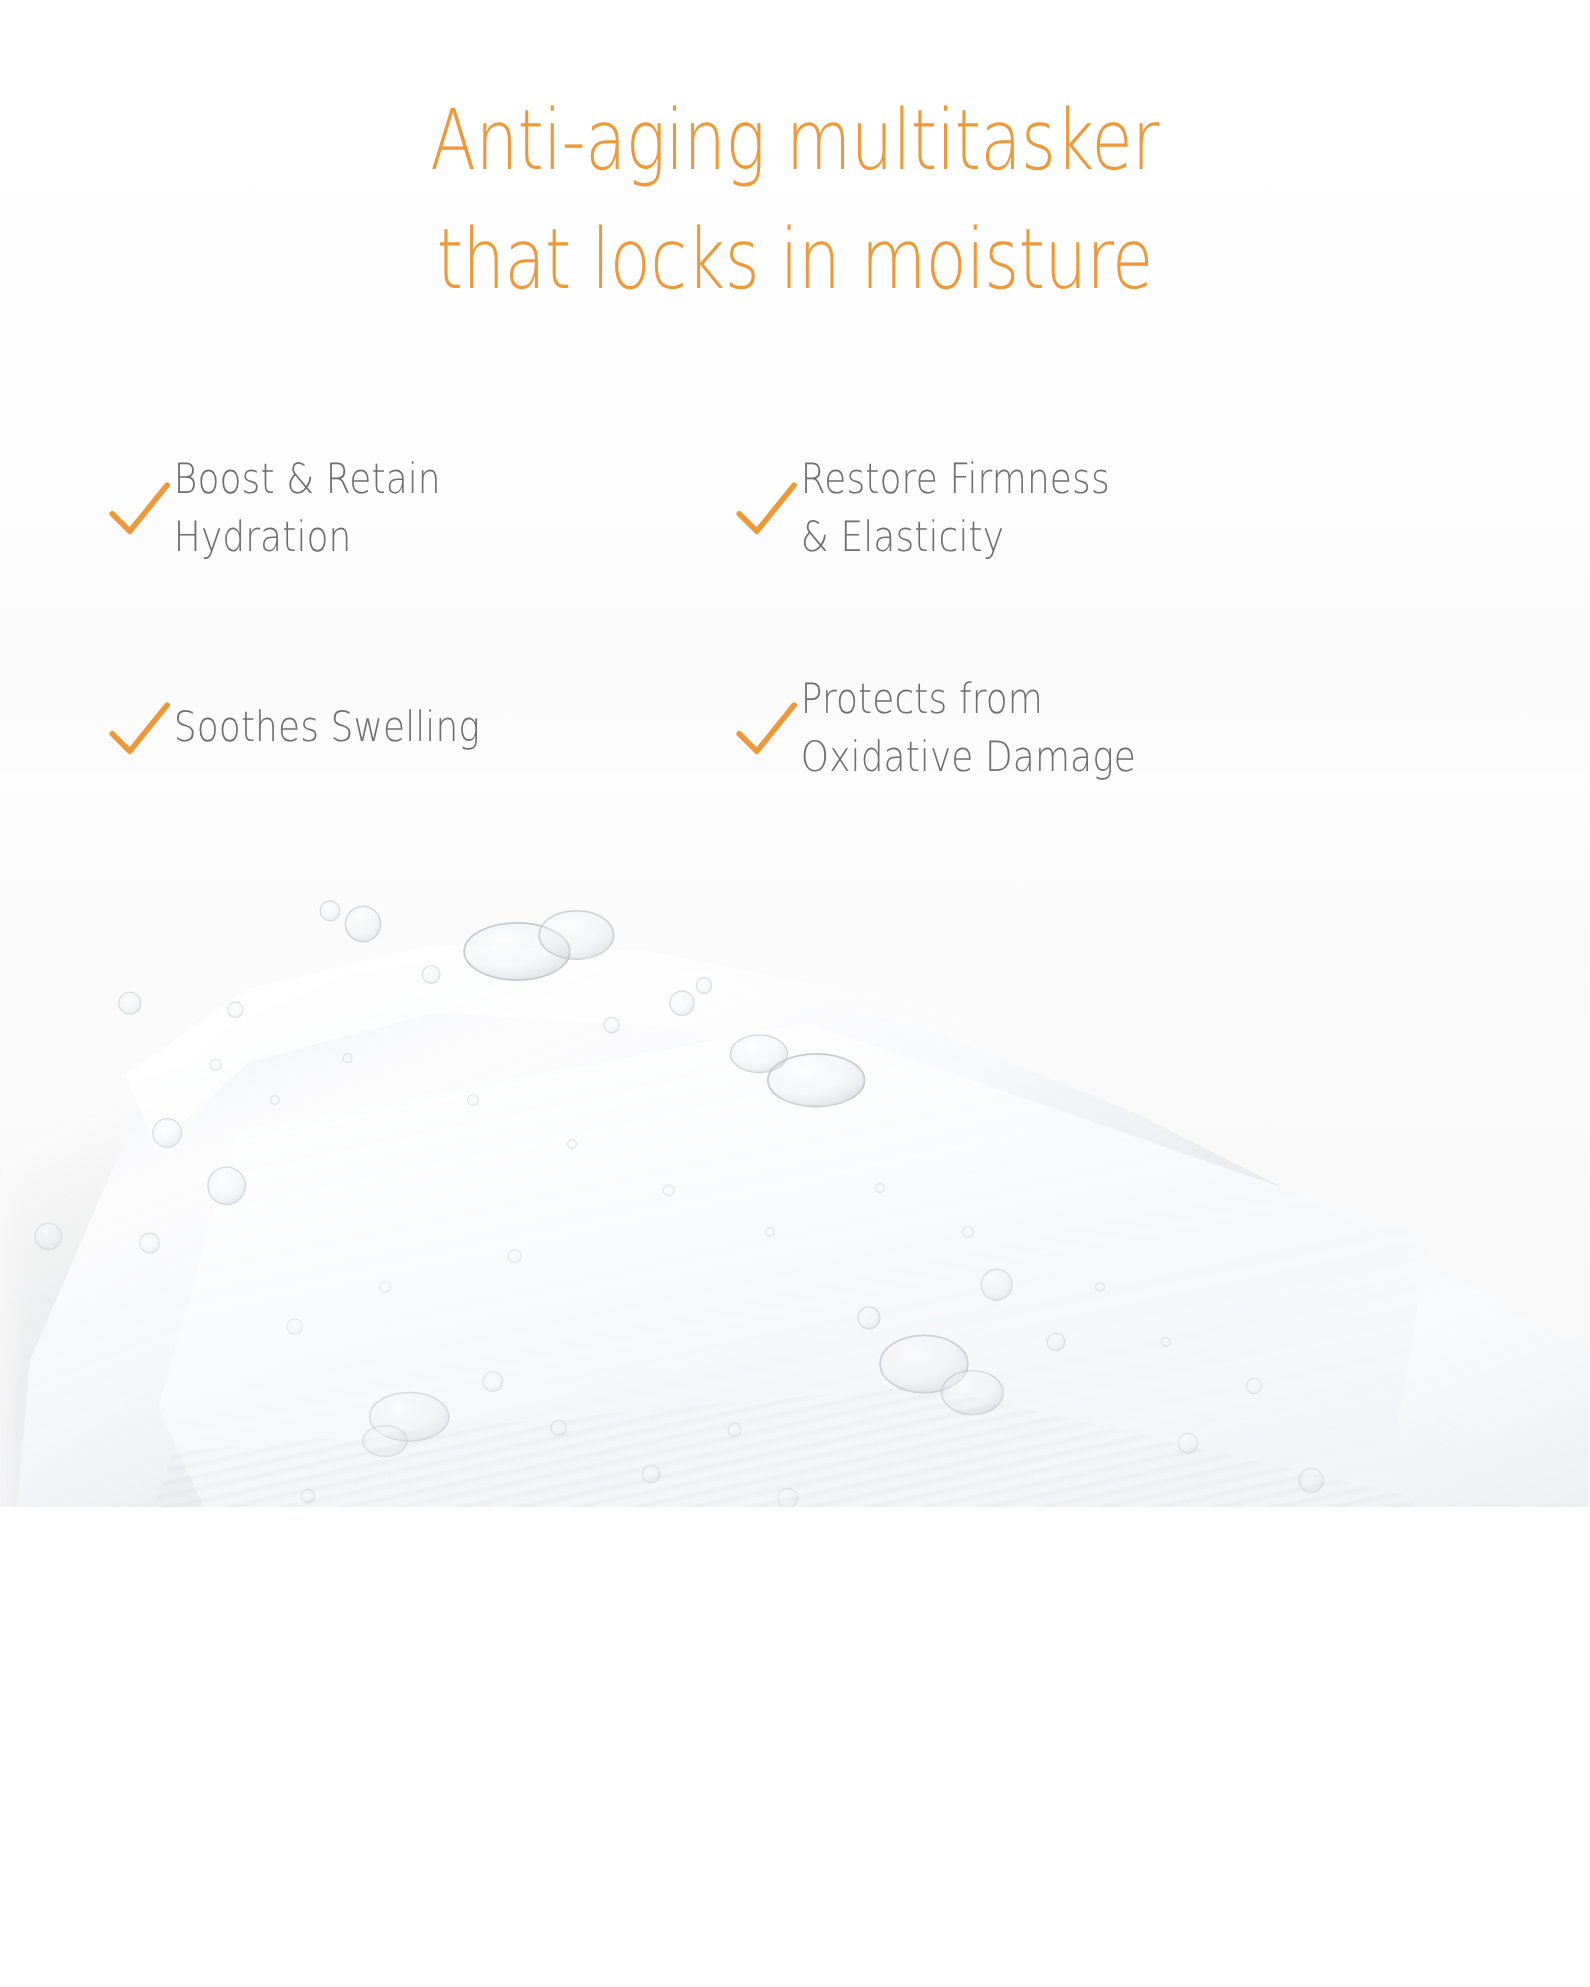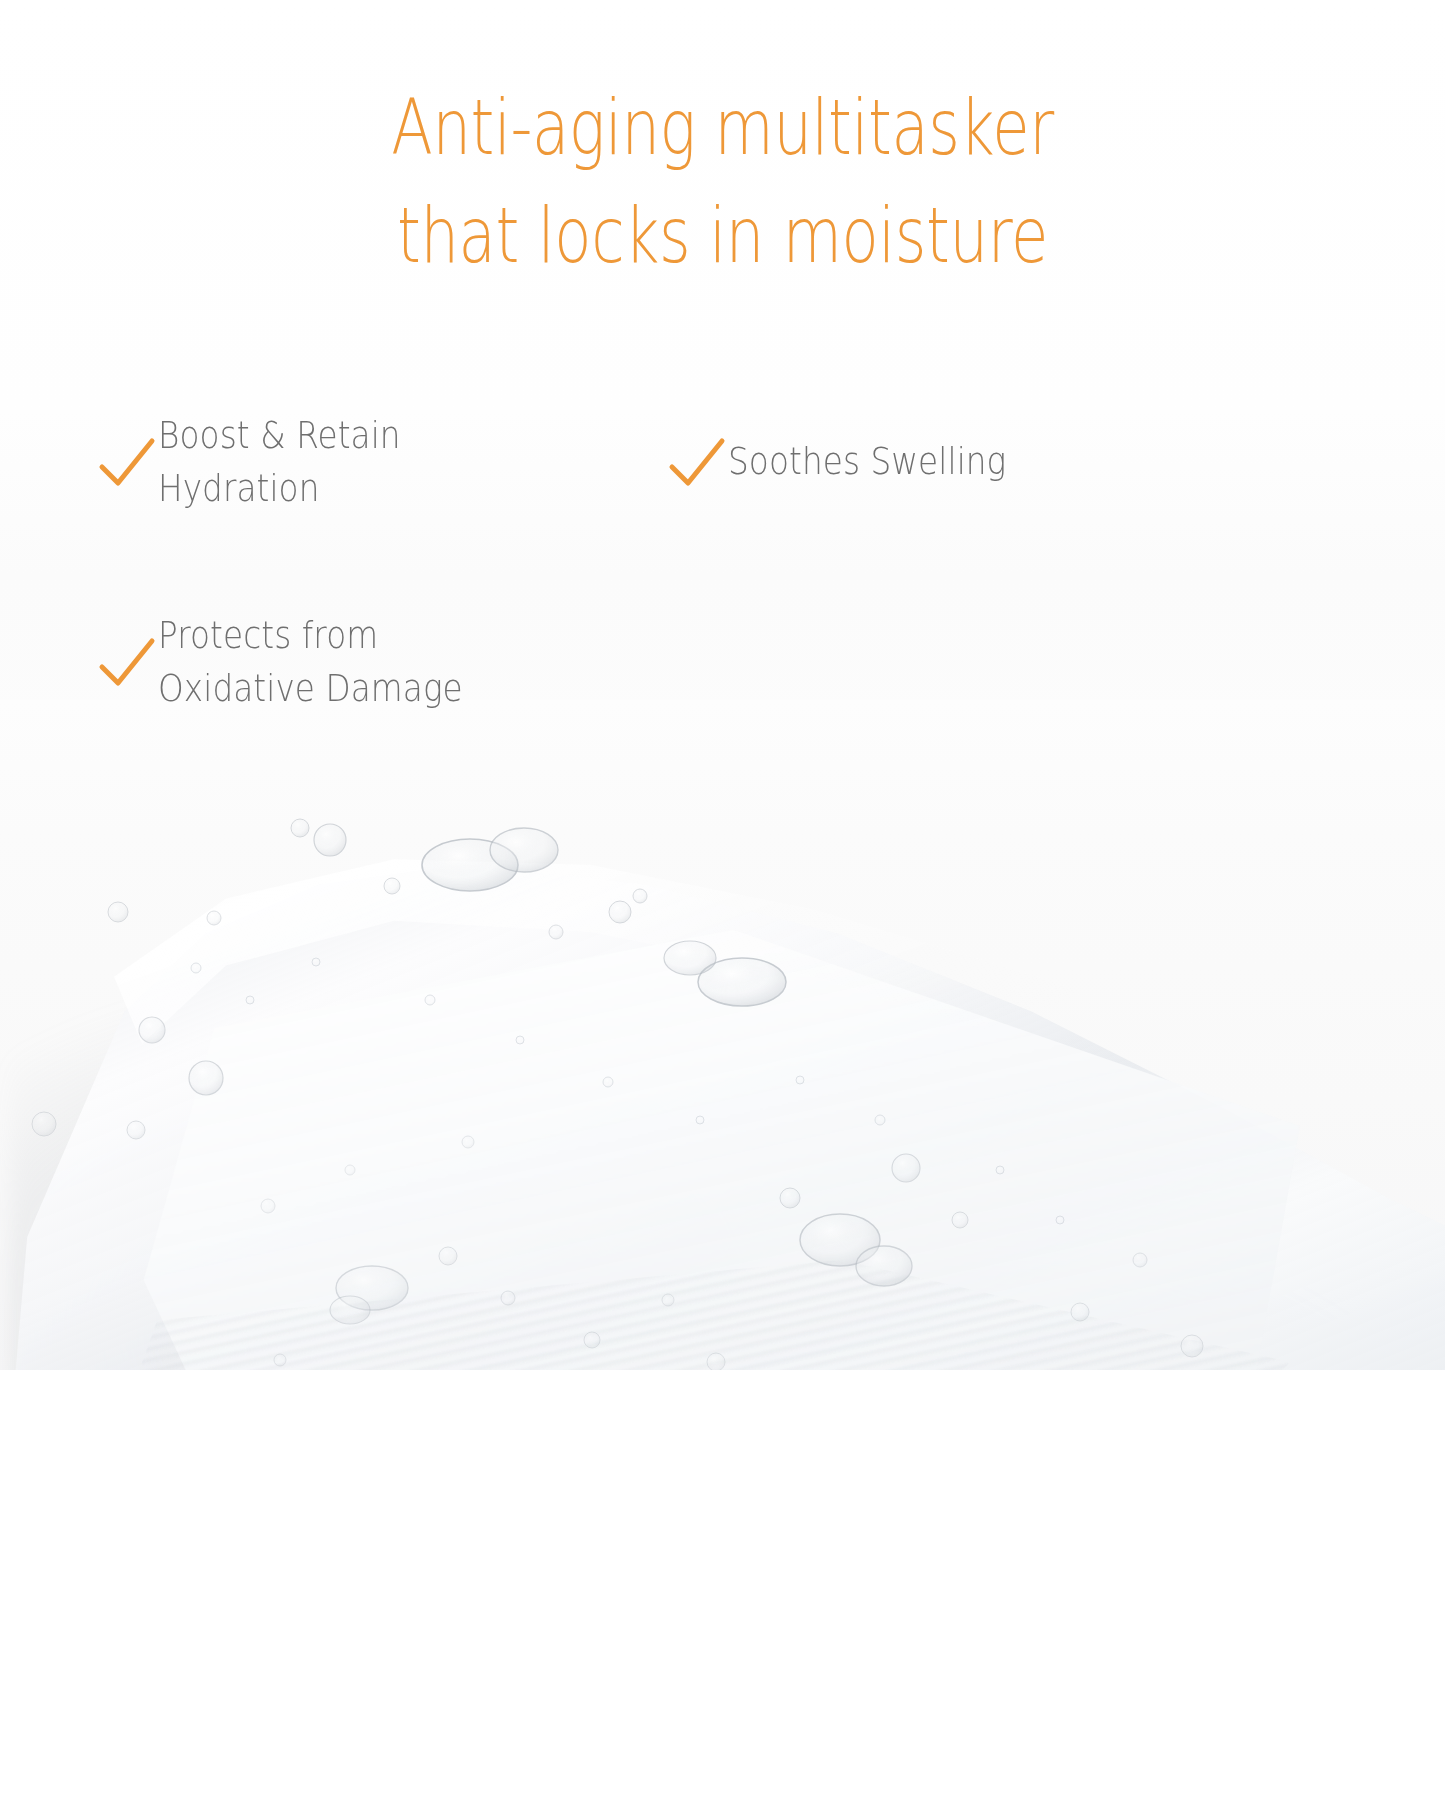--- a/index.html
+++ b/index.html
@@ -178,20 +178,29 @@
     <div class="benefit">
       <span class="check">
         <svg viewBox="0 0 62 62" aria-hidden="true">
           <path d="M6 34 L22 50 L56 8" fill="none" stroke="#EE9838" stroke-width="5" stroke-linecap="round" stroke-linejoin="round"></path>
         </svg>
       </span>
       <span class="benefit-label">Boost &amp; Retain
 Hydration</span>
     </div>
 
+    <div class="benefit">
+      <span class="check">
+        <svg viewBox="0 0 62 62" aria-hidden="true">
+          <path d="M6 34 L22 50 L56 8" fill="none" stroke="#EE9838" stroke-width="5" stroke-linecap="round" stroke-linejoin="round"></path>
+        </svg>
+      </span>
+      <span class="benefit-label">Restore Firmness
+&amp; Elasticity</span>
+    </div>
 
     <div class="benefit">
       <span class="check">
         <svg viewBox="0 0 62 62" aria-hidden="true">
           <path d="M6 34 L22 50 L56 8" fill="none" stroke="#EE9838" stroke-width="5" stroke-linecap="round" stroke-linejoin="round"></path>
         </svg>
       </span>
       <span class="benefit-label">Soothes Swelling</span>
     </div>
 

